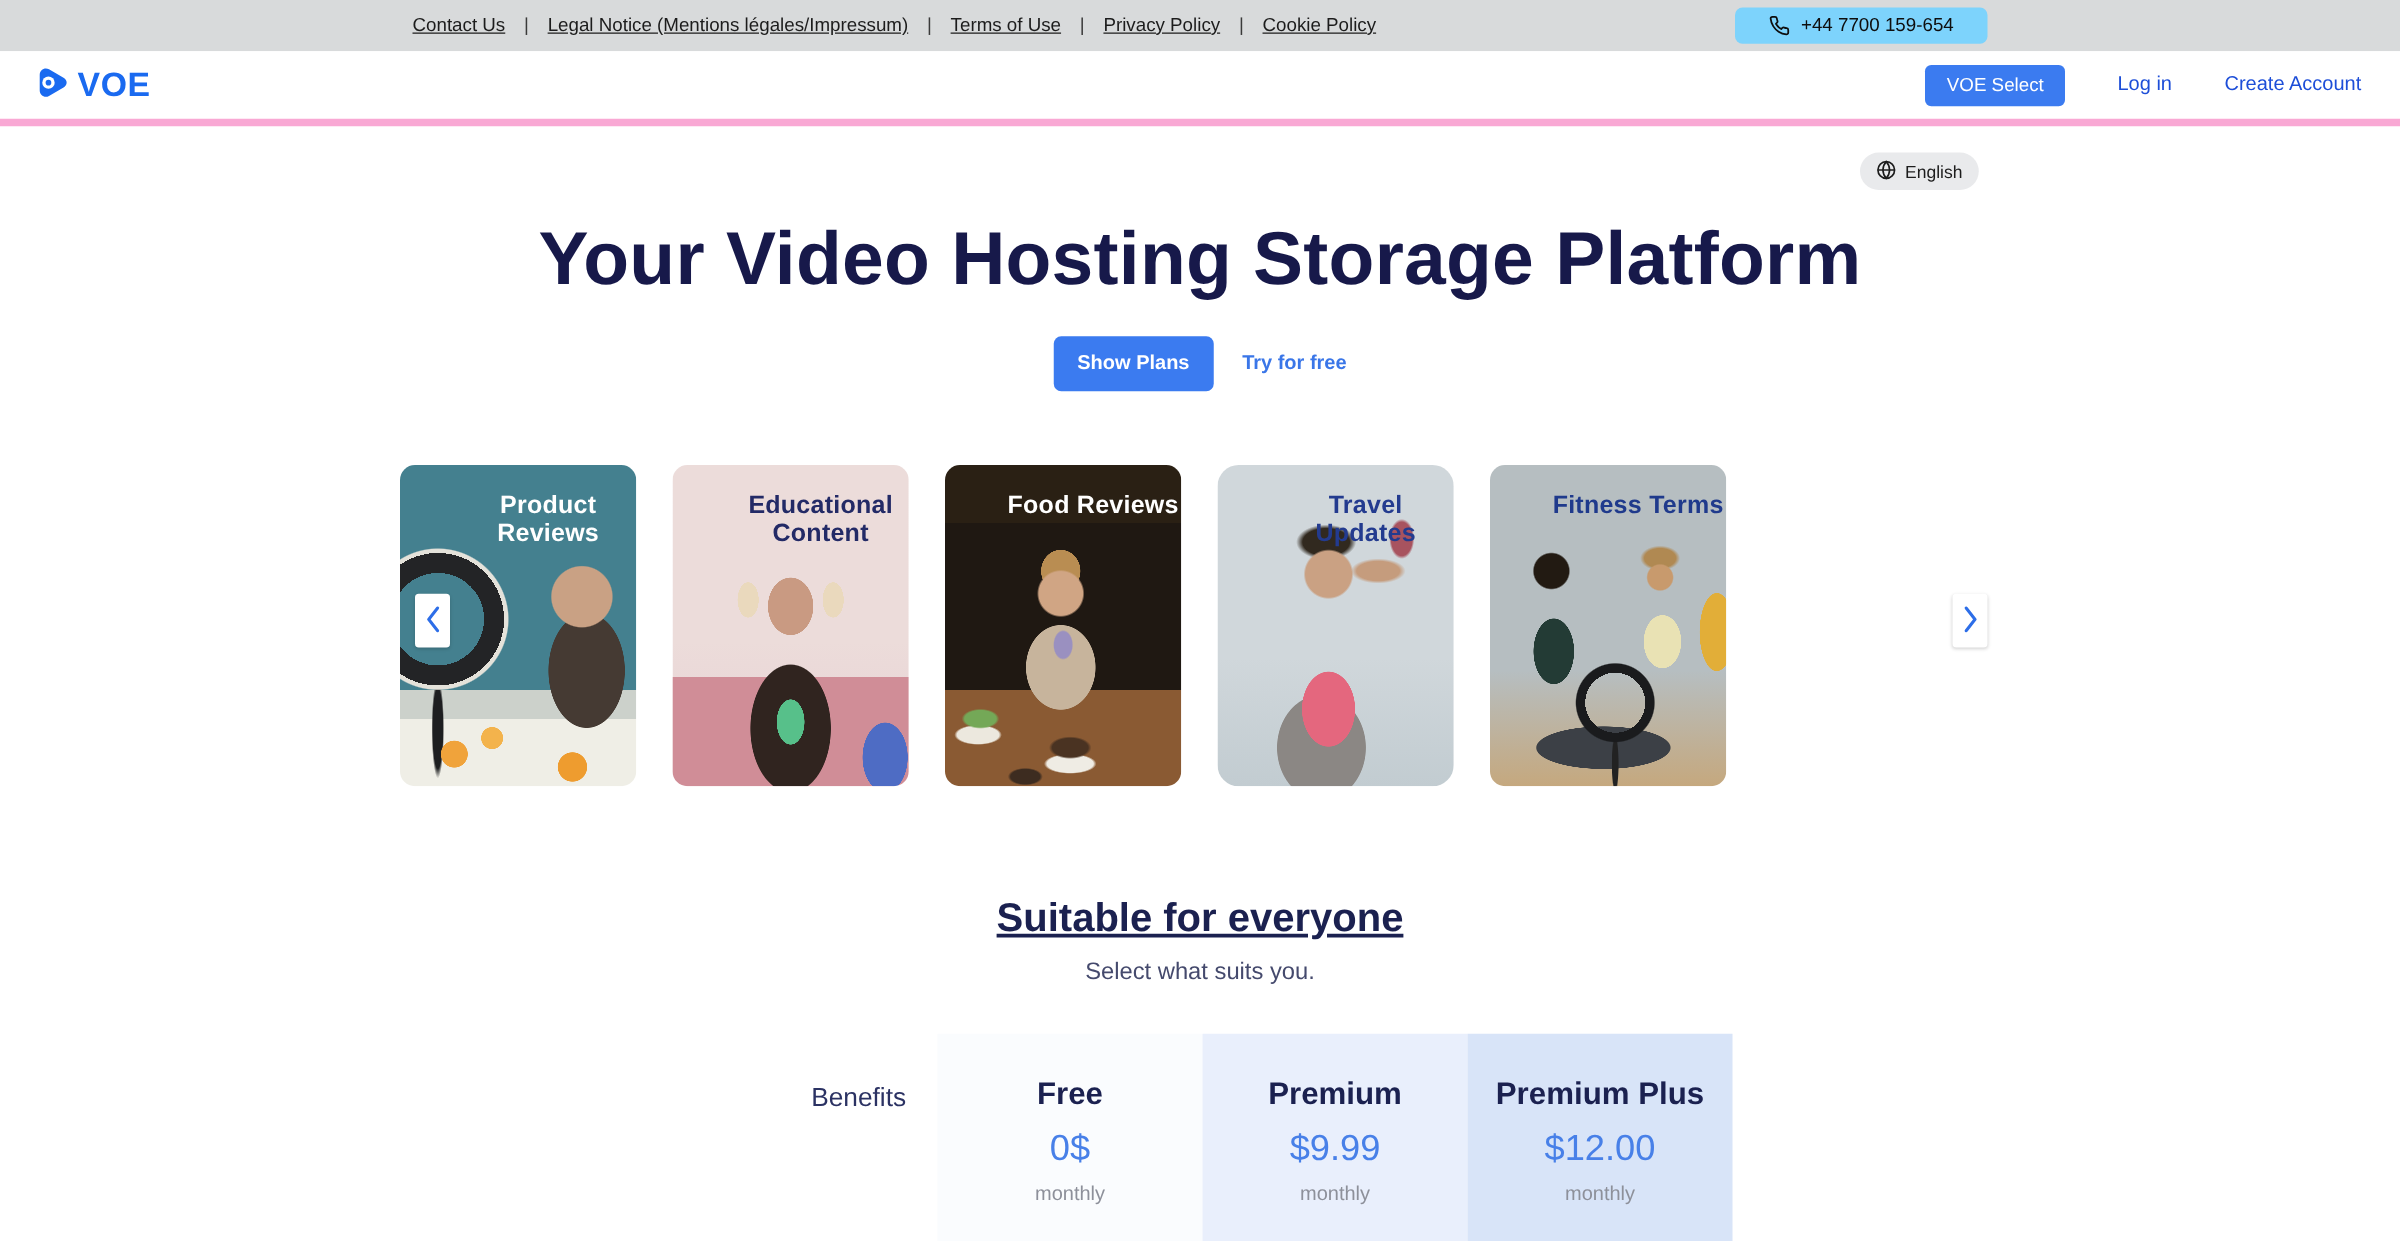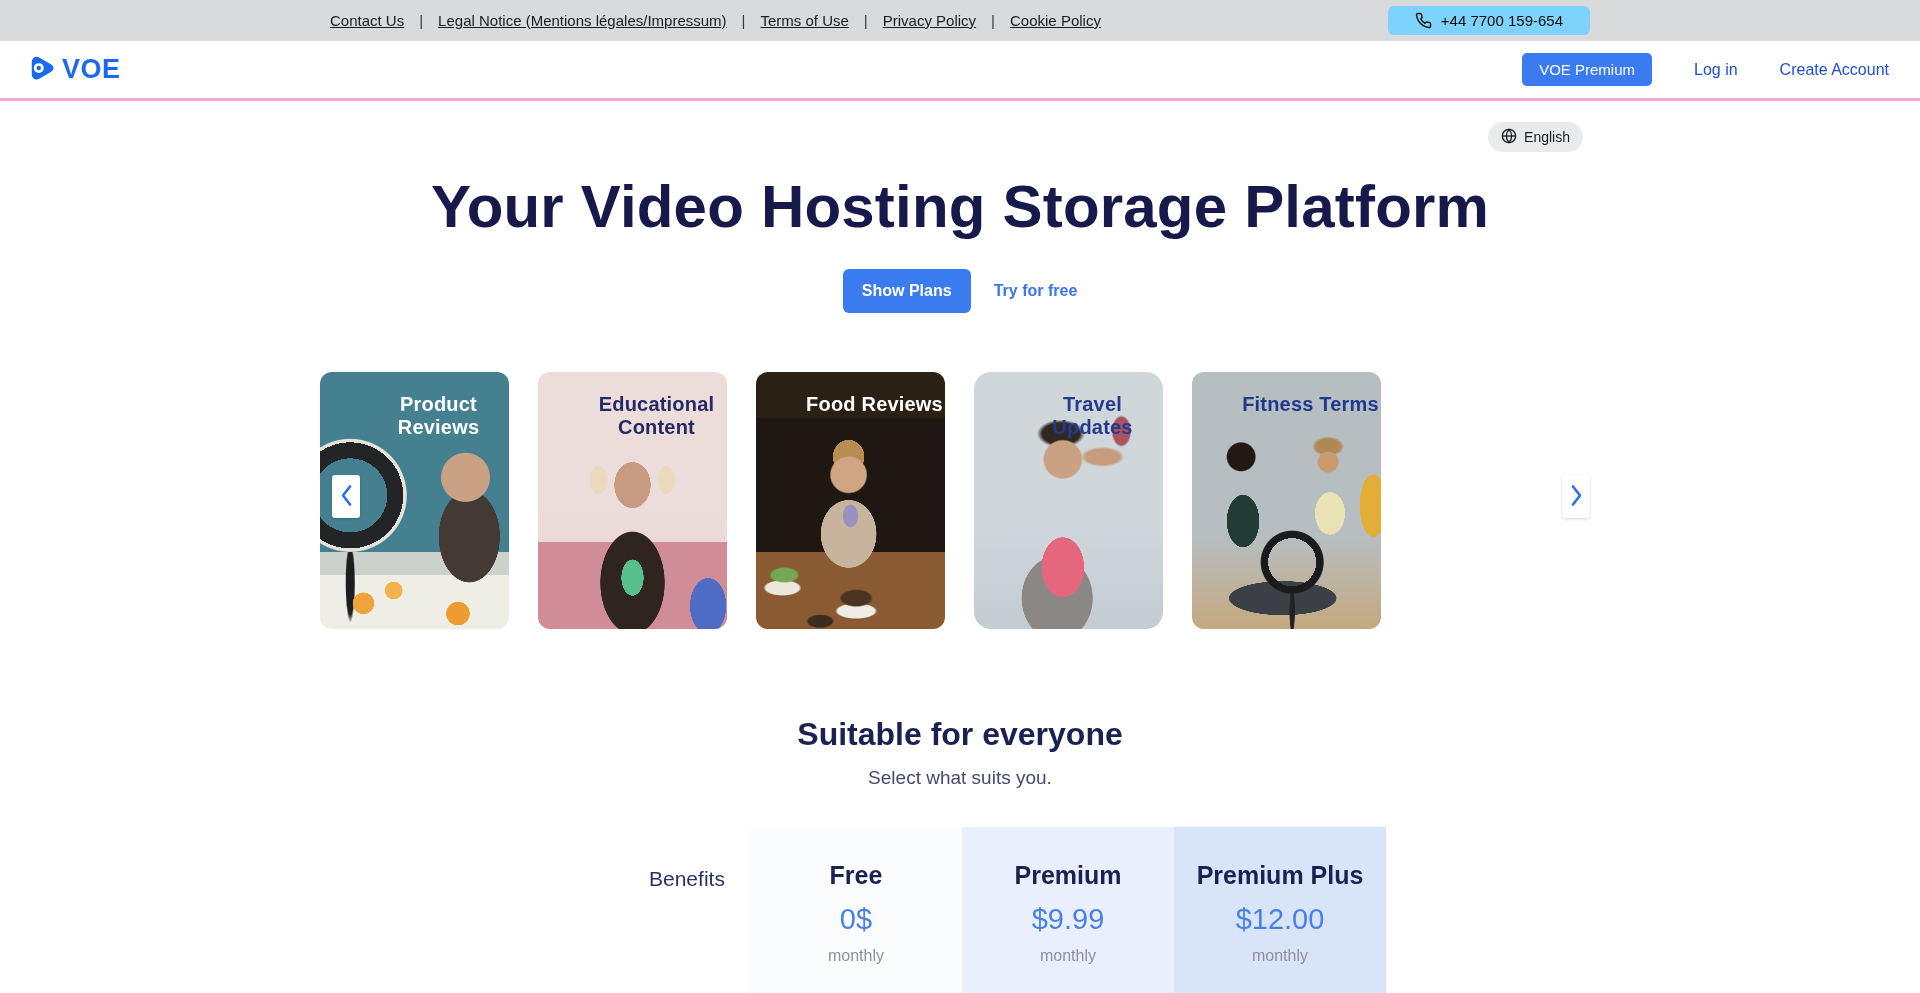--- a/index.html
+++ b/index.html
@@ -17,21 +17,21 @@
   .topbar .container { height:100%; display:flex; align-items:center;
                        justify-content:space-between; padding:0 10px; }
   .topbar-links { display:flex; align-items:center; gap:15px; font-size:15px; color:#1c1c1c; }
   .topbar-links a { color:#1c1c1c; text-decoration:underline; cursor:pointer; }
   .topbar-sep { color:#3a3a3a; text-decoration:none; }
   .phone-pill { display:flex; align-items:center; gap:9px; background:#7dd3fc;
                 border-radius:6px; height:29px; padding:0 27px; font-size:15px; color:#0e0e0e; }
   .phone-pill svg { display:block; }
 
   
-  .header { height:60px; background:#fff; border-bottom:3px solid #f9a8d4;
+  .header { height:60px; background:#fff; border-bottom:6px solid #f9a8d4;
             display:flex; align-items:center; justify-content:space-between;
             padding:0 31px 0 28px; }
   .logo { display:flex; align-items:center; gap:6px; cursor:pointer; }
   .logo-text { font-size:27px; font-weight:800; color:var(--brand); letter-spacing:.5px; }
   .header-right { display:flex; align-items:center; gap:42px; }
   .btn-premium { background:var(--accent); color:#fff; border:none; border-radius:5px;
                  height:33px; padding:0 17px; font-size:15px; font-family:inherit; cursor:pointer; }
   .header-link { font-size:16px; color:#1d4ed8; cursor:pointer; text-decoration:none; }
 
   
@@ -116,21 +116,21 @@
     radial-gradient(ellipse 26px 42px at 27% 58%, #233b35 62%, transparent 63%),
     radial-gradient(circle 11px at 72% 35%, #c89a6d 90%, transparent),
     radial-gradient(ellipse 16px 10px at 72% 29%, #b08952 78%, transparent),
     radial-gradient(ellipse 24px 34px at 73% 55%, #e9e2b4 62%, transparent 63%),
     radial-gradient(ellipse 22px 50px at 96% 52%, #e2ae38 62%, transparent 63%),
     radial-gradient(ellipse 82px 26px at 48% 88%, #3c4046 65%, transparent 66%),
     linear-gradient(180deg, #b6bec1 0 64%, #c5a87e); }
 
   
   .pricing-heading { margin-top:87px; text-align:center; font-size:32px; font-weight:800;
-                     color:var(--navy); }
+                     color:var(--navy);text-decoration:underline; }
   .pricing-sub { margin-top:14px; text-align:center; font-size:19px; color:#454a6d; }
   .pricing-table { margin-top:38px; margin-left:329px; display:flex; align-items:stretch; }
   .benefits-label { width:101px; padding-top:40px; font-size:21px; color:#2b3263; }
   .plan-col { width:212px; text-align:center; padding-top:34px; height:170px; }
   .plan-name { font-size:25px; font-weight:800; color:var(--navy); }
   .plan-price { margin-top:13px; font-size:29px; font-weight:500; color:var(--price-blue); }
   .plan-period { margin-top:11px; font-size:16px; color:#8d909a; }
 </style>
 </head>
 <body>
@@ -164,21 +164,21 @@
     <span>
       <svg width="28" height="28" viewBox="0 0 26 26">
         <path d="M3.5 7.2 C3.5 3.6 7.3 1.4 10.4 3.2 L21.2 9.5 C24.3 11.3 24.3 14.9 21.2 16.7 L10.4 23 C7.3 24.8 3.5 22.6 3.5 19 Z" fill="#1a6af0"></path>
         <circle cx="10" cy="13.1" r="4.6" fill="#ffffff"></circle>
         <circle cx="10" cy="13.1" r="2.1" fill="#1a6af0"></circle>
       </svg>
     </span>
     <span class="logo-text">VOE</span>
   </div>
   <div class="header-right">
-    <button class="btn-premium">VOE Premium</button>
+    <button class="btn-premium">VOE Select</button>
     <a class="header-link">Log in</a>
     <a class="header-link">Create Account</a>
   </div>
 </header>
 
 <main class="container">
   <div class="lang-row">
     <button class="lang-pill">
       <span>
         <svg width="16" height="16" viewBox="0 0 24 24" fill="none" stroke="#1c1c1c" stroke-width="2">

